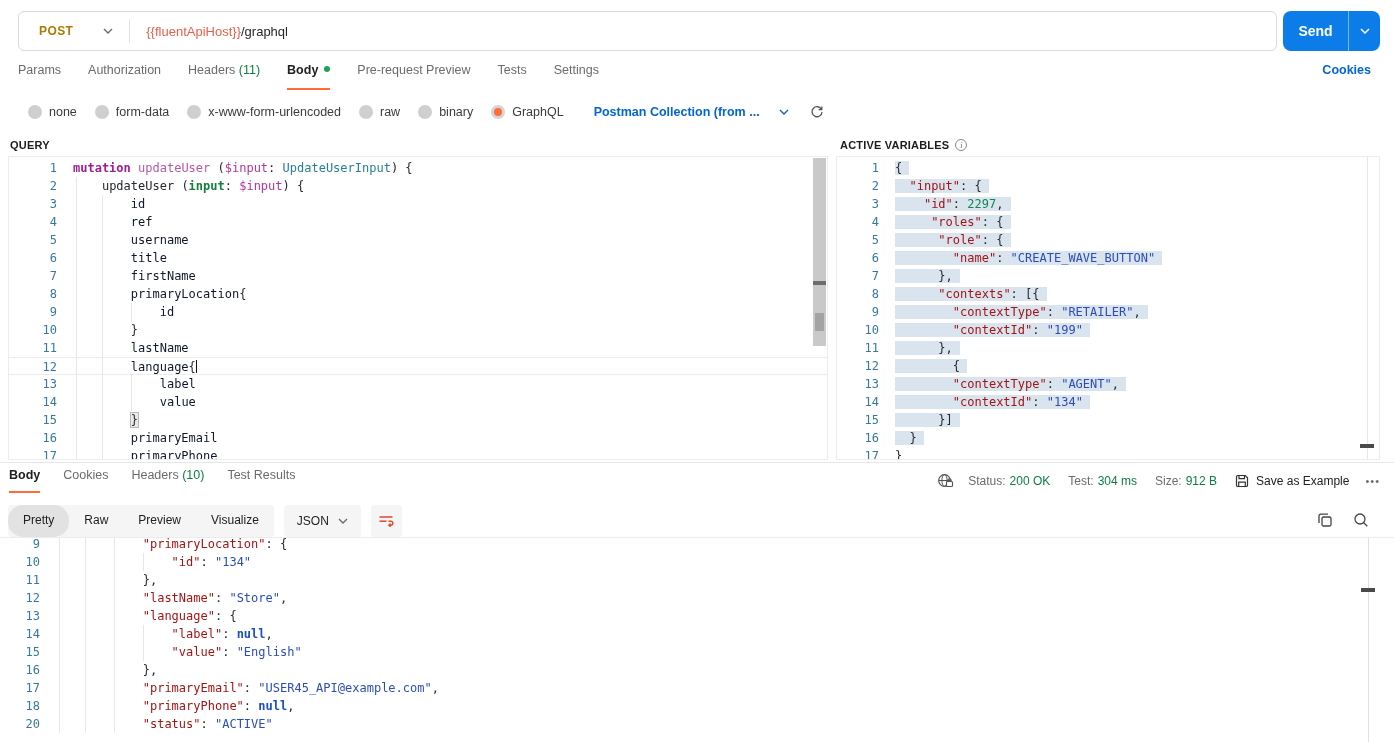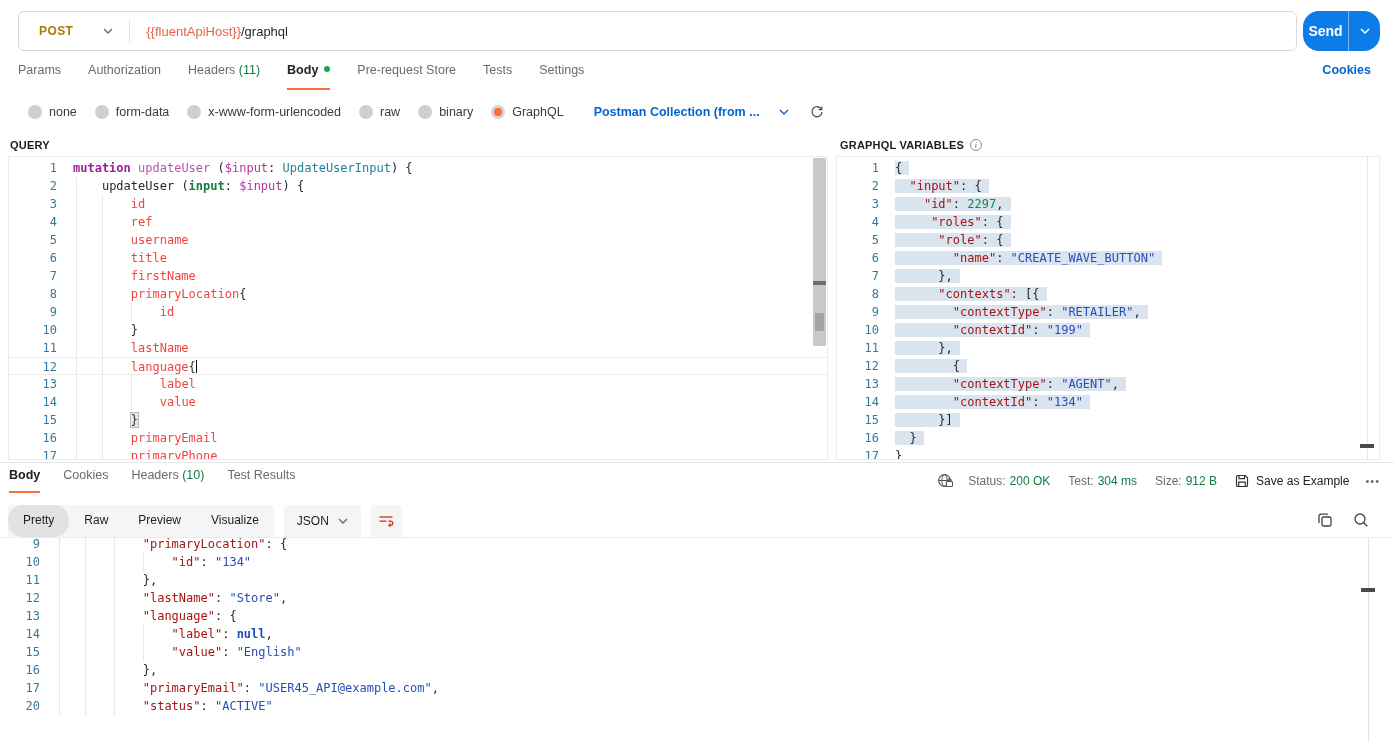--- a/index.html
+++ b/index.html
@@ -8,21 +8,21 @@
   body { position:relative; }
 
   
   .url-row { position:absolute; top:11px; left:18px; right:14px; height:40px; display:flex; }
   .method-url { flex:1; border:1px solid #d9d9d9; border-radius:6px; display:flex; align-items:center; margin-right:6px; background:#fff; }
   .method { font-weight:bold; font-size:12px; letter-spacing:.4px; color:#ad7a03; padding:0 0 0 20px; }
   .method-chev { margin:0 16px 0 30px; display:flex; }
   .vdiv { width:1px; height:24px; background:#e3e3e3; }
   .url { padding-left:16px; font-size:13px; color:#24292e; }
   .url .var { color:#e8604c; }
-  .send-btn { width:77px; display:flex; background:#0b7ce8; border-radius:16px; overflow:hidden; cursor:pointer; }
+  .send-btn { width:97px; display:flex; background:#0b7ce8; border-radius:8px; overflow:hidden; cursor:pointer; }
   .send-main { flex:1; display:flex; align-items:center; justify-content:center; color:#fff; font-size:14px; font-weight:bold; }
   .send-arrow { width:32px; border-left:1px solid rgba(255,255,255,.45); display:flex; align-items:center; justify-content:center; }
 
   
   .req-tabs { position:absolute; top:63px; left:18px; right:14px; display:flex; gap:27px; font-size:12.5px; color:#6b6b6b; }
   .req-tabs .tab { padding-bottom:11px; cursor:pointer; white-space:nowrap; }
   .req-tabs .tab.active { color:#212121; font-weight:bold; border-bottom:2px solid #ff6c37; }
   .count { color:#0d7d41; }
   .green-dot { display:inline-block; width:6px; height:6px; border-radius:50%; background:#18a558; margin-left:6px; vertical-align:2px; }
   .cookies-link { position:absolute; right:9px; top:0; color:#0265d2; font-weight:bold; font-size:12.5px; cursor:pointer; }
@@ -49,21 +49,21 @@
   #vars-editor  .ln { width:42px; margin-right:16px; }
   #resp-editor  .ln { width:40px; margin-right:16px; }
   .codearea { flex:1; position:relative; color:#24292e; }
   .guide { position:absolute; top:0; bottom:0; width:1px; background:#e7e7e7; }
   .cur { border-top:1px solid #ececec; border-bottom:1px solid #ececec; }
   .caret { display:inline-block; width:1.5px; height:13px; background:#111; vertical-align:-2px; }
   .sel { background:#d9e4ee; }
   .tk-k { color:#9c1f96; font-weight:bold; }
   .tk-kb { color:#15803d; font-weight:bold; }
   .tk-d { color:#b558ab; }
-  .tk-p { color:#ef4444; }
+  .tk-p { color:#0f172a; }
   .tk-v { color:#b5359c; }
   .tk-t { color:#267f99; }
   .tk-o { color:#24292e; }
   .tk-key { color:#a31515; }
   .tk-str { color:#2b4dbb; }
   .tk-num { color:#0f8757; }
   .tk-atom { color:#184fc4; font-weight:bold; }
   .tk-match { background:#eaeaea; outline:1px solid #b8b8b8; }
 
   
@@ -124,21 +124,21 @@
         </svg>
     </span>
   </div>
 </div>
 
 <div class="req-tabs">
   <span class="tab">Params</span>
   <span class="tab">Authorization</span>
   <span class="tab"><span>Headers</span> <span class="count">(11)</span></span>
   <span class="tab active"><span>Body</span><span class="green-dot"></span></span>
-  <span class="tab">Pre-request Store</span>
+  <span class="tab">Pre-request Preview</span>
   <span class="tab">Tests</span>
   <span class="tab">Settings</span>
   <span class="cookies-link">Cookies</span>
 </div>
 
 <div class="body-type-row">
   <span class="radio-item">
       <span class="radio"></span>
       <span>none</span>
     </span>
@@ -173,21 +173,21 @@
         <path d="M11.5 4.5A5 5 0 1 0 12 7" fill="none" stroke="#555" stroke-width="1.3"></path>
         <path d="M11.8 1.5v3.2H8.6" fill="none" stroke="#555" stroke-width="1.3"></path>
       </svg>
   </span>
 </div>
 
 <div class="pane-label" style="left:10px;">
     <span>QUERY</span>
   </div>
 <div class="pane-label" style="left:840px;">
-  <span>GRAPHQL VARIABLES</span>
+  <span>ACTIVE VARIABLES</span>
   <span class="info-icon">i</span>
 </div>
 
 <div class="editor" id="query-editor">
   <div class="lines">
       <div class="cm-row"><span class="ln">1</span><span class="codearea"><span class="tk-k">mutation</span><span class="tk-o"> </span><span class="tk-d">updateUser</span><span class="tk-o"> (</span><span class="tk-v">$input</span><span class="tk-o">: </span><span class="tk-t">UpdateUserInput</span><span class="tk-o">) {</span></span></div>
       <div class="cm-row"><span class="ln">2</span><span class="codearea"><span class="guide" style="left: 3px;"></span>    <span class="tk-o">updateUser (</span><span class="tk-kb">input</span><span class="tk-o">: </span><span class="tk-v">$input</span><span class="tk-o">) {</span></span></div>
       <div class="cm-row"><span class="ln">3</span><span class="codearea"><span class="guide" style="left: 3px;"></span><span class="guide" style="left: 4ch;"></span>        <span class="tk-p">id</span></span></div>
       <div class="cm-row"><span class="ln">4</span><span class="codearea"><span class="guide" style="left: 3px;"></span><span class="guide" style="left: 4ch;"></span>        <span class="tk-p">ref</span></span></div>
       <div class="cm-row"><span class="ln">5</span><span class="codearea"><span class="guide" style="left: 3px;"></span><span class="guide" style="left: 4ch;"></span>        <span class="tk-p">username</span></span></div>
@@ -323,17 +323,18 @@
   <div class="inner lines">
       <div class="cm-row"><span class="ln">9</span><span class="codearea"><span class="guide" style="left: 3px;"></span><span class="guide" style="left: 4ch;"></span><span class="guide" style="left: 8ch;"></span>            <span class="tk-key">"primaryLocation"</span><span class="tk-o">: {</span></span></div>
       <div class="cm-row"><span class="ln">10</span><span class="codearea"><span class="guide" style="left: 3px;"></span><span class="guide" style="left: 4ch;"></span><span class="guide" style="left: 8ch;"></span><span class="guide" style="left: 12ch;"></span>                <span class="tk-key">"id"</span><span class="tk-o">: </span><span class="tk-str">"134"</span></span></div>
       <div class="cm-row"><span class="ln">11</span><span class="codearea"><span class="guide" style="left: 3px;"></span><span class="guide" style="left: 4ch;"></span><span class="guide" style="left: 8ch;"></span>            <span class="tk-o">},</span></span></div>
       <div class="cm-row"><span class="ln">12</span><span class="codearea"><span class="guide" style="left: 3px;"></span><span class="guide" style="left: 4ch;"></span><span class="guide" style="left: 8ch;"></span>            <span class="tk-key">"lastName"</span><span class="tk-o">: </span><span class="tk-str">"Store"</span><span class="tk-o">,</span></span></div>
       <div class="cm-row"><span class="ln">13</span><span class="codearea"><span class="guide" style="left: 3px;"></span><span class="guide" style="left: 4ch;"></span><span class="guide" style="left: 8ch;"></span>            <span class="tk-key">"language"</span><span class="tk-o">: {</span></span></div>
       <div class="cm-row"><span class="ln">14</span><span class="codearea"><span class="guide" style="left: 3px;"></span><span class="guide" style="left: 4ch;"></span><span class="guide" style="left: 8ch;"></span><span class="guide" style="left: 12ch;"></span>                <span class="tk-key">"label"</span><span class="tk-o">: </span><span class="tk-atom">null</span><span class="tk-o">,</span></span></div>
       <div class="cm-row"><span class="ln">15</span><span class="codearea"><span class="guide" style="left: 3px;"></span><span class="guide" style="left: 4ch;"></span><span class="guide" style="left: 8ch;"></span><span class="guide" style="left: 12ch;"></span>                <span class="tk-key">"value"</span><span class="tk-o">: </span><span class="tk-str">"English"</span></span></div>
       <div class="cm-row"><span class="ln">16</span><span class="codearea"><span class="guide" style="left: 3px;"></span><span class="guide" style="left: 4ch;"></span><span class="guide" style="left: 8ch;"></span>            <span class="tk-o">},</span></span></div>
       <div class="cm-row"><span class="ln">17</span><span class="codearea"><span class="guide" style="left: 3px;"></span><span class="guide" style="left: 4ch;"></span><span class="guide" style="left: 8ch;"></span>            <span class="tk-key">"primaryEmail"</span><span class="tk-o">: </span><span class="tk-str">"USER45_API@example.com"</span><span class="tk-o">,</span></span></div>
+      <div class="cm-row"><span class="ln">18</span><span class="codearea"><span class="guide" style="left: 3px;"></span><span class="guide" style="left: 4ch;"></span><span class="guide" style="left: 8ch;"></span>            <span class="tk-key">"primaryPhone"</span><span class="tk-o">: </span><span class="tk-atom">null</span><span class="tk-o">,</span></span></div>
       <div class="cm-row"><span class="ln">20</span><span class="codearea"><span class="guide" style="left: 3px;"></span><span class="guide" style="left: 4ch;"></span><span class="guide" style="left: 8ch;"></span>            <span class="tk-key">"status"</span><span class="tk-o">: </span><span class="tk-str">"ACTIVE"</span></span></div>
     </div>
   <div class="r-line"></div>
   <div class="r-dash"></div>
 </div>
 
 </body></html>

